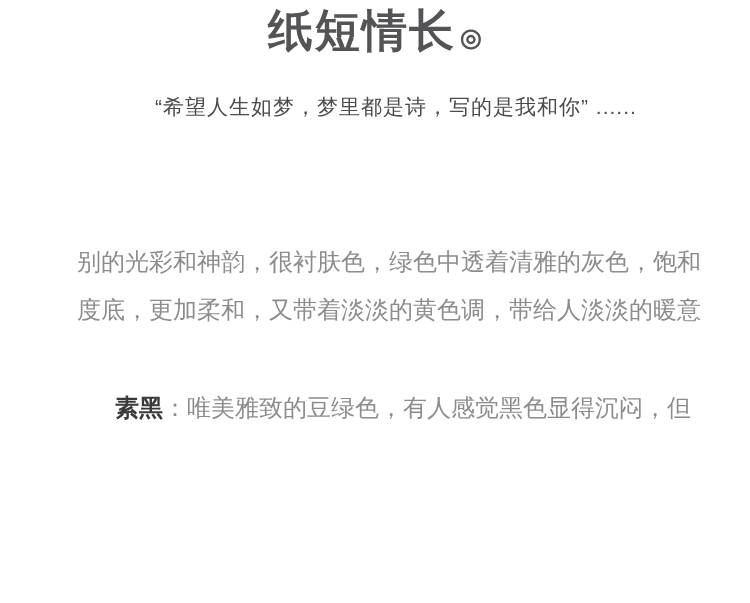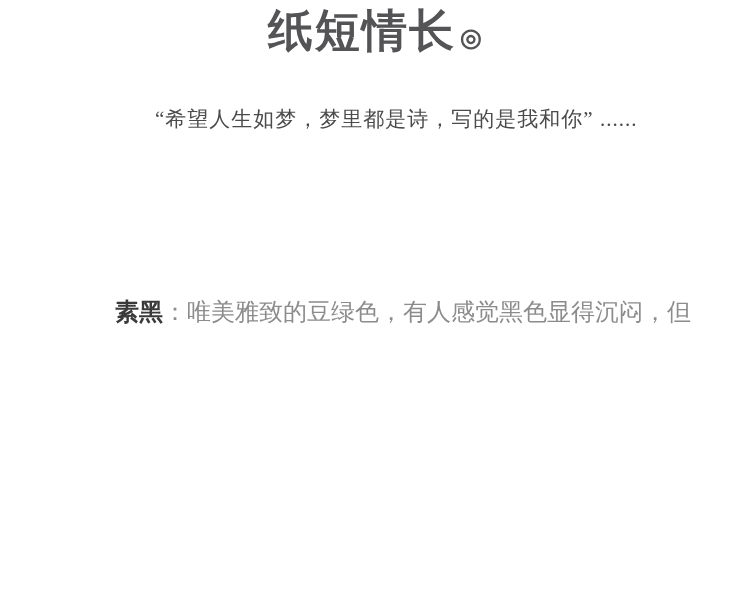--- a/index.html
+++ b/index.html
@@ -29,28 +29,27 @@
     font-size: 45px;
     letter-spacing: 2px;
   }
   .title-symbol {
     font-size: 25px;
     letter-spacing: 0;
     margin-left: 4px;
   }
   .subtitle {
     position: absolute;
-    top: 104px;
+    top: 92px;
     left: 155px;
     font-size: 21px;
     line-height: 30px;
     color: #4b4b4b;
     letter-spacing: 1px;
     white-space: nowrap;
-    font-family: Liberation Serif, serif;
   }
   .content {
     position: absolute;
     top: 238px;
     left: 77px;
     width: 606px;
     font-size: 24px;
     line-height: 48px;
     color: #8c8c8c;
   }
@@ -70,20 +69,22 @@
 
   <div class="title-row">
     <span class="title-text">纸短情长</span><span class="title-symbol">◎</span>
   </div>
 
   <div class="subtitle">“希望人生如梦，梦里都是诗，写的是我和你” ......</div>
 
   <div class="content">
 
     <div class="para">
+      <div class="line">别的光彩和神韵，很衬肤色，绿色中透着清雅的灰色，饱和</div>
+      <div class="line">度底，更加柔和，又带着淡淡的黄色调，带给人淡淡的暖意</div>
     </div>
 
     <div class="para">
       <div class="line first"><span class="lead">素黑</span><span>：唯美雅致的豆绿色，有人感觉黑色显得沉闷，但</span></div>
     </div>
 
   </div>
 
 </div>
 

